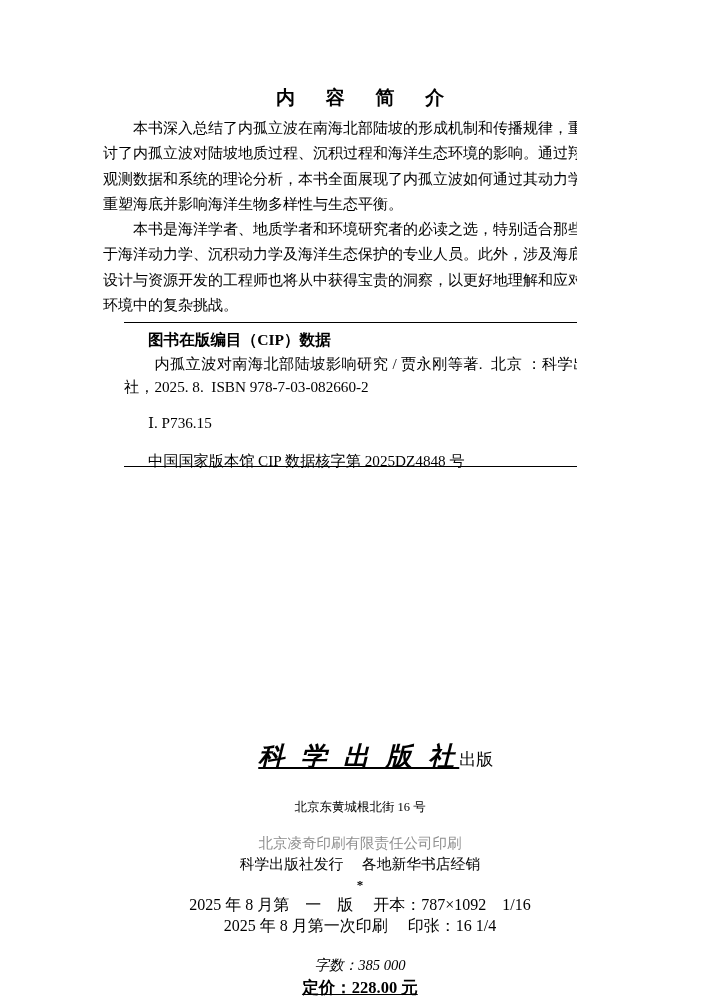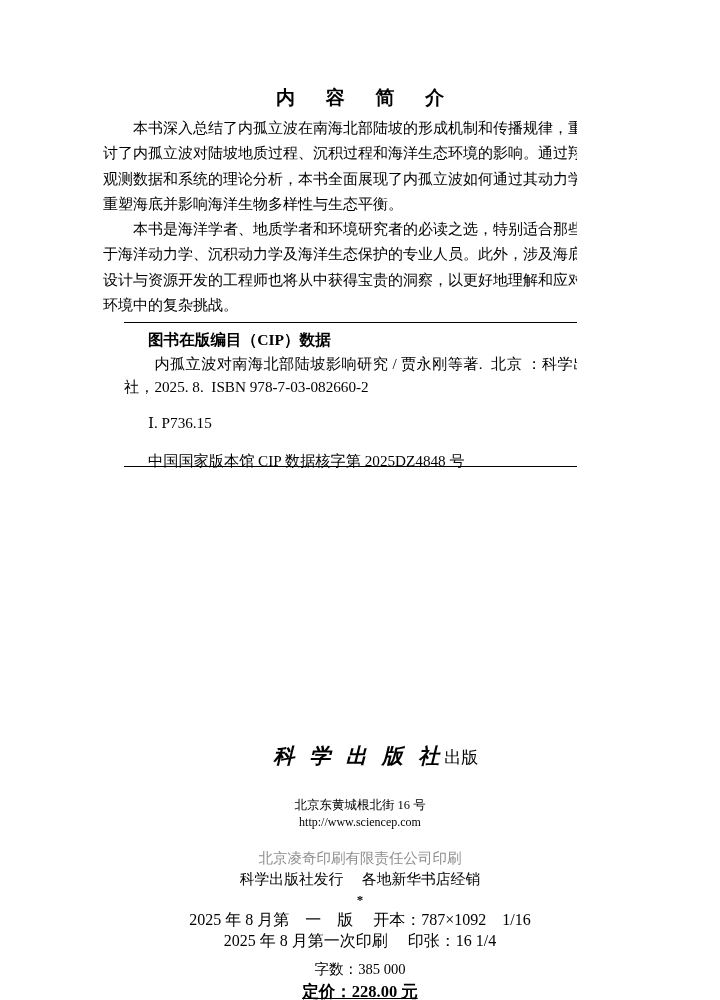--- a/index.html
+++ b/index.html
@@ -120,22 +120,23 @@
   }
   .publisher-line {
     font-size: 21px;
     line-height: 27px;
     white-space: pre;
   }
   .publisher-logo {
     font-family: "Liberation Serif", "DejaVu Serif", serif;
     font-weight: bold;
     font-style: italic;
-    font-size: 21px;
+    font-size: 26px;
     letter-spacing: 5px;
+    text-decoration: underline;
   }
   .publisher-suffix {
     font-size: 17px;
     font-weight: normal;
     letter-spacing: 0;
   }
   .addr {
     font-size: 12.5px;
     line-height: 15.5px;
   }
@@ -163,21 +164,22 @@
   .specs {
     font-size: 16px;
     line-height: 21.5px;
     white-space: pre;
   }
 
   .wordcount {
     font-size: 14.6px;
     line-height: 21.5px;
     white-space: pre;
-    margin-top: 7px;
+    margin-top: 18px;
+    font-style: italic;
   }
   .price {
     font-size: 16.5px;
     font-weight: bold;
     line-height: 24px;
     white-space: pre;
     margin-top: 0;
     text-decoration: underline;
   }
   .guarantee {
@@ -211,21 +213,20 @@
 
   <div class="imprint">
 
     <div class="publisher-line">
       <span class="publisher-logo">科 学 出 版 社</span><span class="publisher-suffix">出版</span>
     </div>
 
     <div class="addr">北京东黄城根北街 16 号</div>
 
 
-    <div class="website">http://www.sciencep.com</div>
 
     <div class="printer">北京凌奇印刷有限责任公司印刷</div>
 
     <div class="distrib">科学出版社发行　 各地新华书店经销</div>
 
     <div class="star">*</div>
 
     <div class="specs">2025 年 8 月第　一　版　 开本：787×1092　1/16</div>
 
     <div class="specs">2025 年 8 月第一次印刷　 印张：16 1/4</div>

